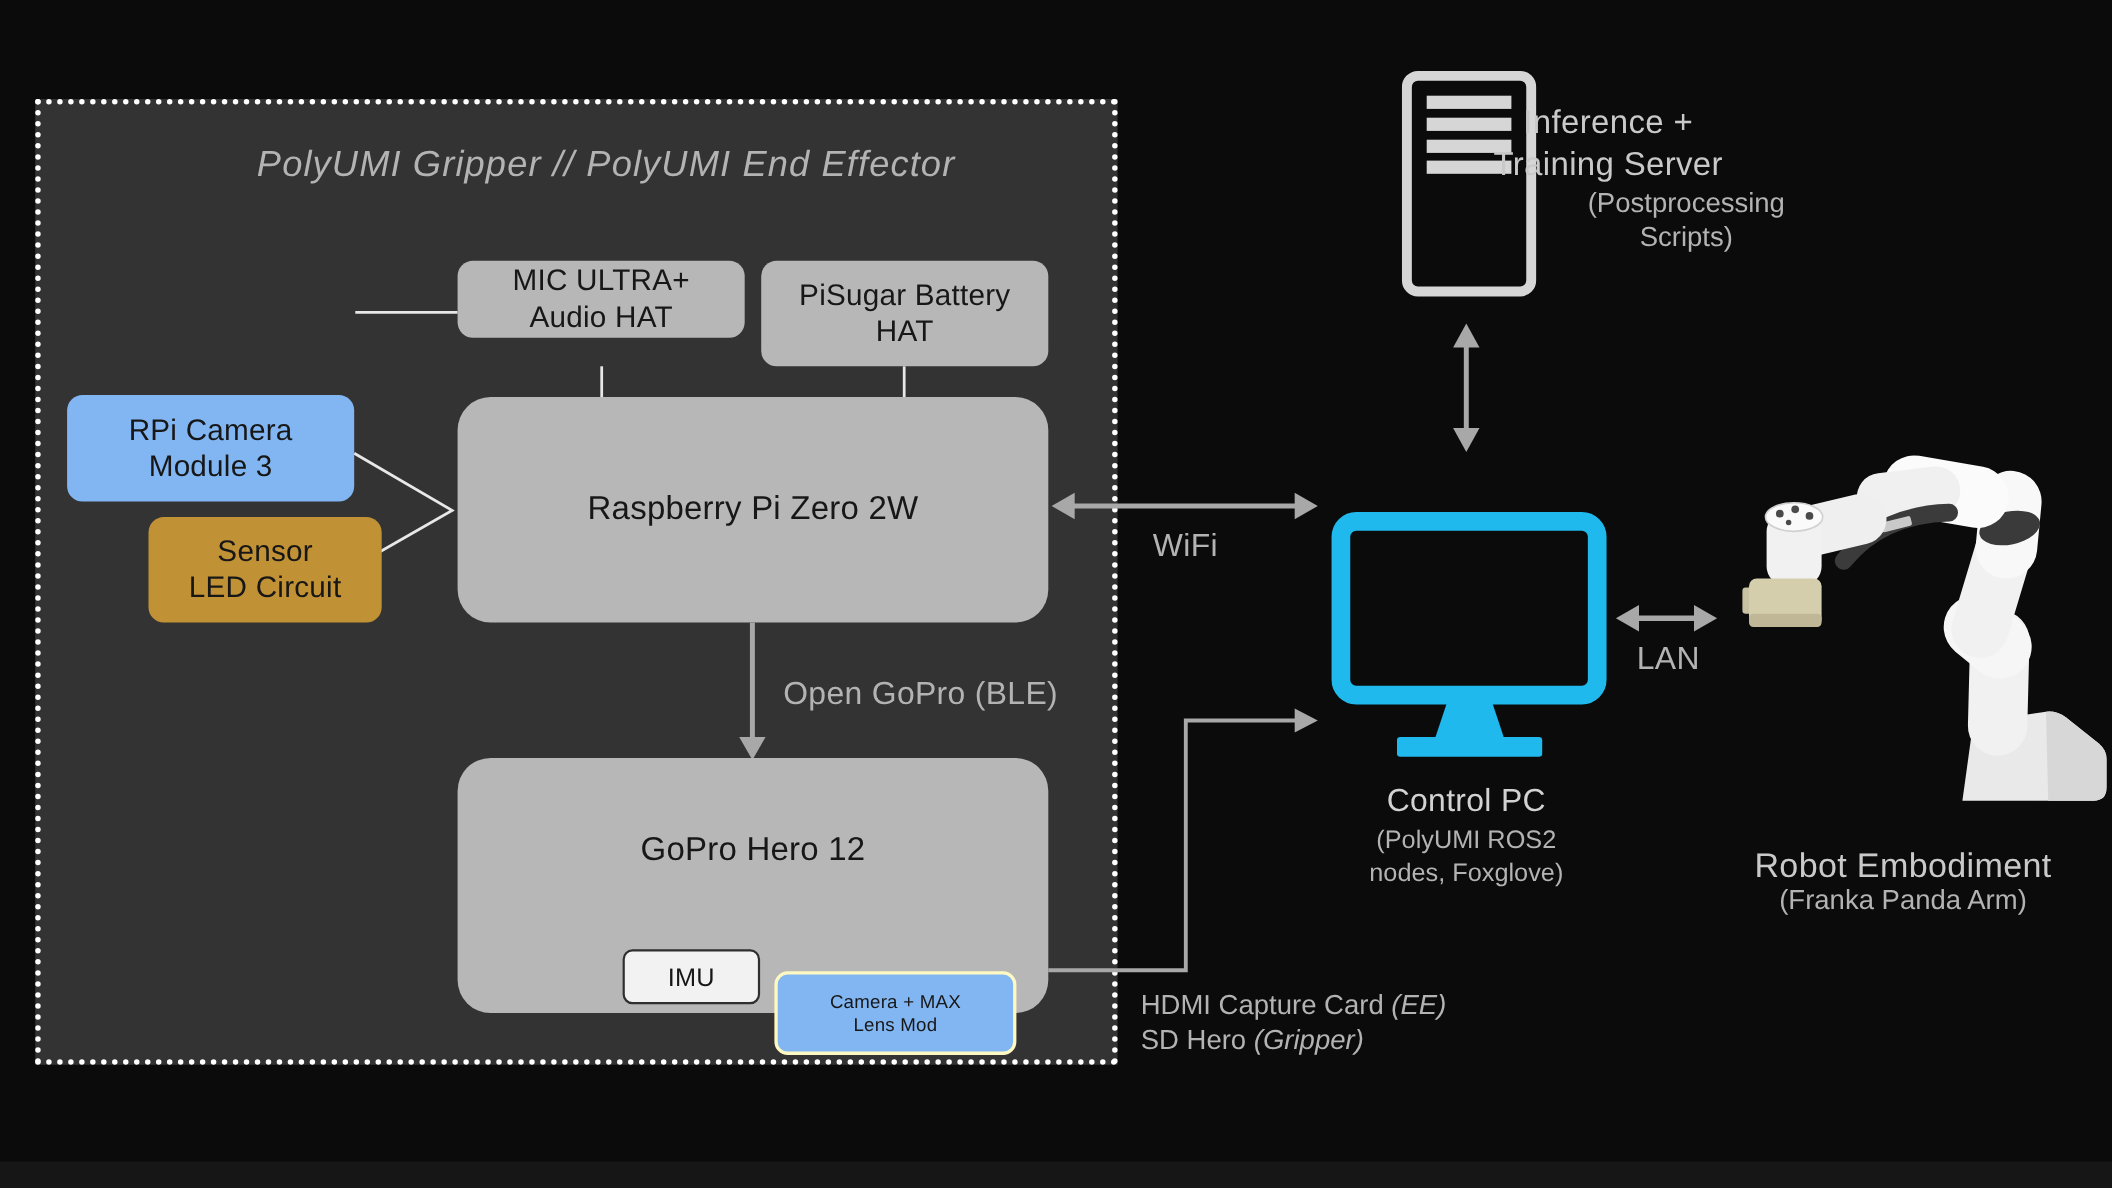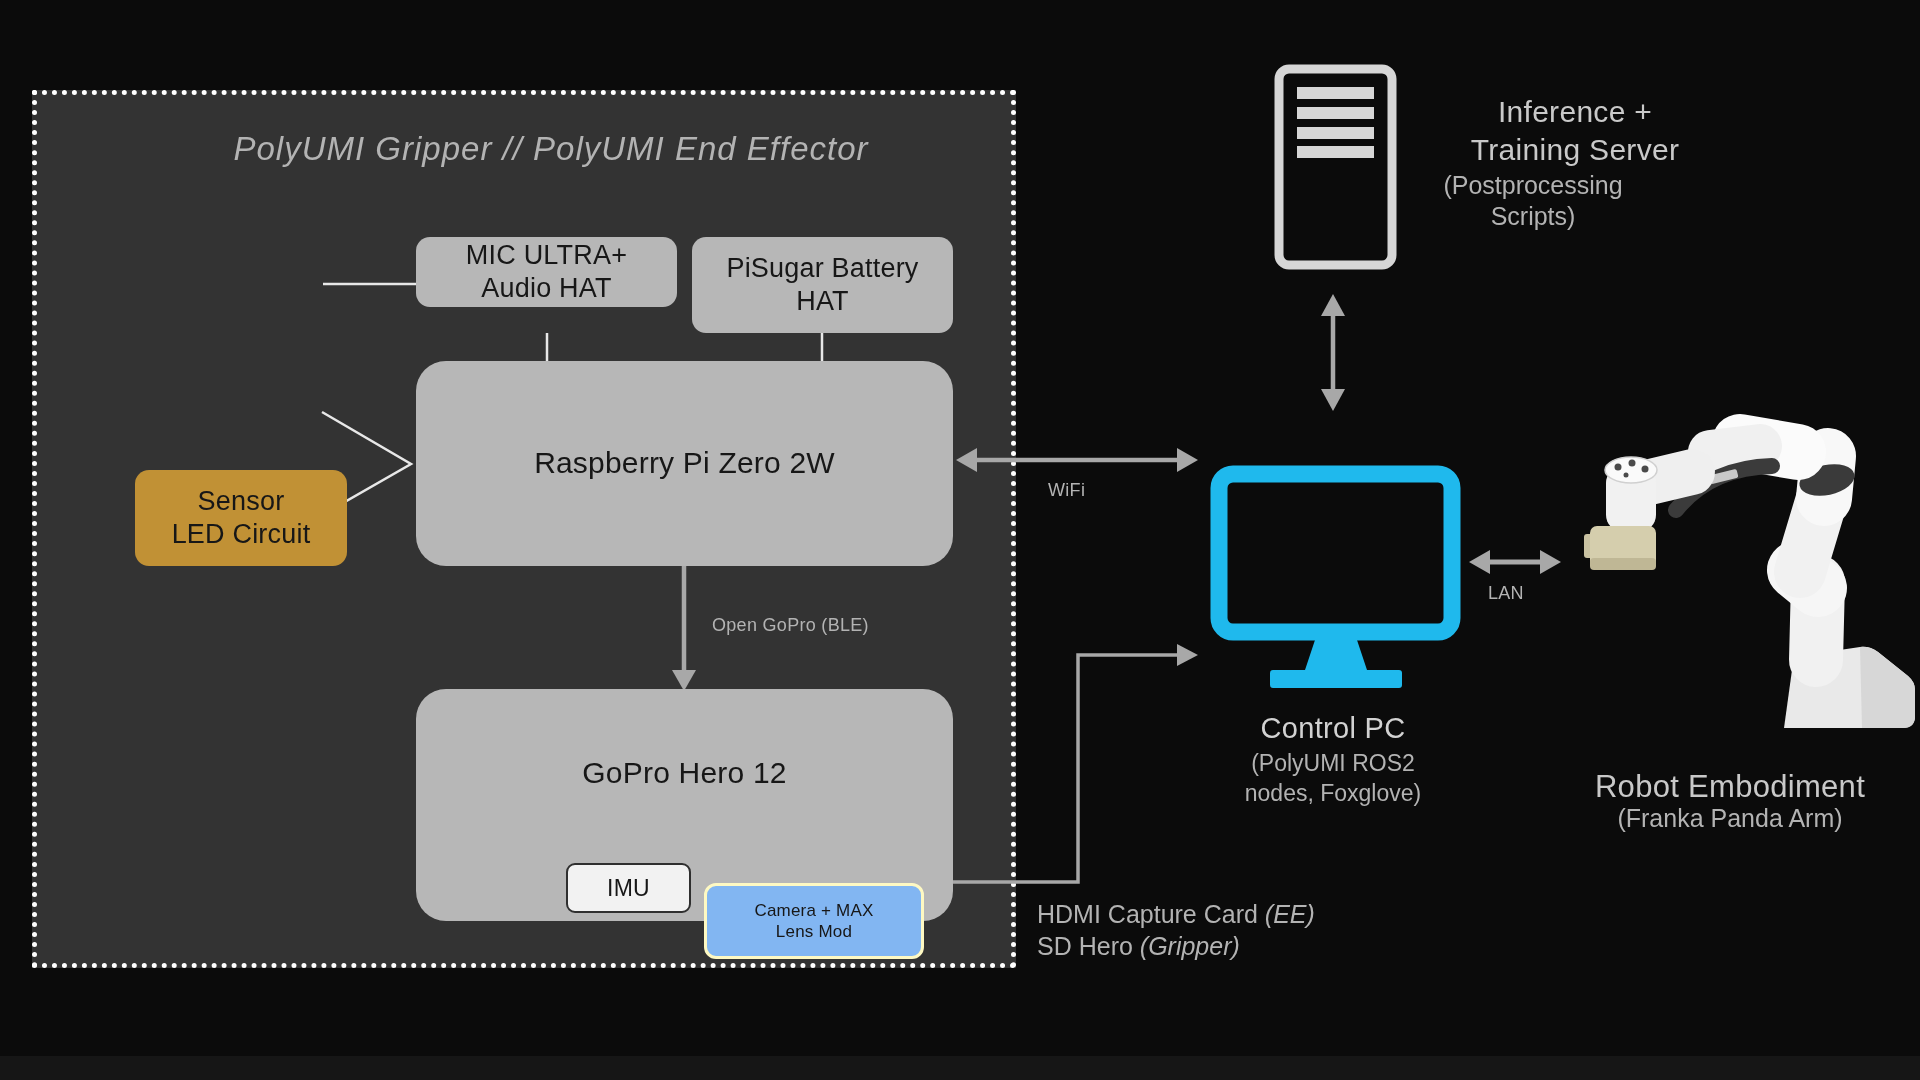--- a/index.html
+++ b/index.html
@@ -46,32 +46,32 @@
   #node-gopro .gopro-label{margin-top:66px;width:100%;text-align:center;}
   #node-imu{
     left:566px;top:863px;width:121px;height:46px;background:var(--box-white);
     border:2px solid #2f2f2f;border-radius:9px;font-size:23px;z-index:3;
   }
   #node-camera-max{
     left:704px;top:883px;width:214px;height:70px;background:var(--box-blue);
     border:3px solid #fef9c3;border-radius:12px;font-size:17px;line-height:1.25;z-index:3;
   }
   
-  .conn-label{color:var(--label);font-size:18px;z-index:3;letter-spacing:.3px;}
+  .conn-label{color:var(--label);font-size:29px;z-index:3;letter-spacing:.3px;}
   #label-ble  {left:712px;top:615px;}
   #label-wifi {left:1048px;top:480px;}
   #label-lan  {left:1488px;top:583px;}
   .hdmi-label{left:1037px;color:var(--label);font-size:25px;z-index:3;}
   #label-hdmi1{top:900px;}
   #label-hdmi2{top:932px;}
   .hdmi-label em{font-style:italic;}
   
   .caption-title{color:#c9c9c9;font-size:30px;text-align:center;z-index:3;letter-spacing:.3px;}
   .caption-sub{color:var(--label);font-size:25px;text-align:center;z-index:3;}
-  #server-title{left:1425px;top:93px;width:300px;line-height:38px;text-align:center;}
+  #server-title{left:1312px;top:93px;width:300px;line-height:38px;text-align:center;}
   #server-sub  {left:1383px;top:170px;width:300px;line-height:31px;}
   #pc-title{left:1183px;top:712px;width:300px;font-size:29px;color:var(--label-bright);}
   #pc-sub  {left:1183px;top:748px;width:300px;font-size:23px;line-height:30px;}
   #robot-title{left:1570px;top:769px;width:320px;font-size:31px;}
   #robot-sub  {left:1570px;top:804px;width:320px;}
   
   .icon{z-index:2;}
   #overlay{left:0;top:0;z-index:1;}
   #bottom-strip{left:0;top:1056px;width:1920px;height:24px;background:#161616;z-index:0;}
 </style>
@@ -116,20 +116,22 @@
         <path d="M953 882 H1078 V655 H1180" fill="none" stroke-width="3.5"></path>
         <polygon points="1177,644 1177,666 1198,655" stroke="none"></polygon>
       </g>
     </g>
   </svg>
 
   <div id="node-audio-hat" class="abs node ml">MIC ULTRA+
 Audio HAT</div>
   <div id="node-battery-hat" class="abs node ml">PiSugar Battery
 HAT</div>
+  <div id="node-rpi-camera" class="abs node ml">RPi Camera
+Module 3</div>
   <div id="node-sensor-led" class="abs node ml">Sensor
 LED Circuit</div>
   <div id="node-rpi-zero" class="abs node">Raspberry Pi Zero 2W</div>
   <div id="node-gopro" class="abs node">
     <div class="gopro-label">GoPro Hero 12</div>
   </div>
   <div id="node-imu" class="abs node">IMU</div>
   <div id="node-camera-max" class="abs node ml">Camera + MAX
 Lens Mod</div>
 

